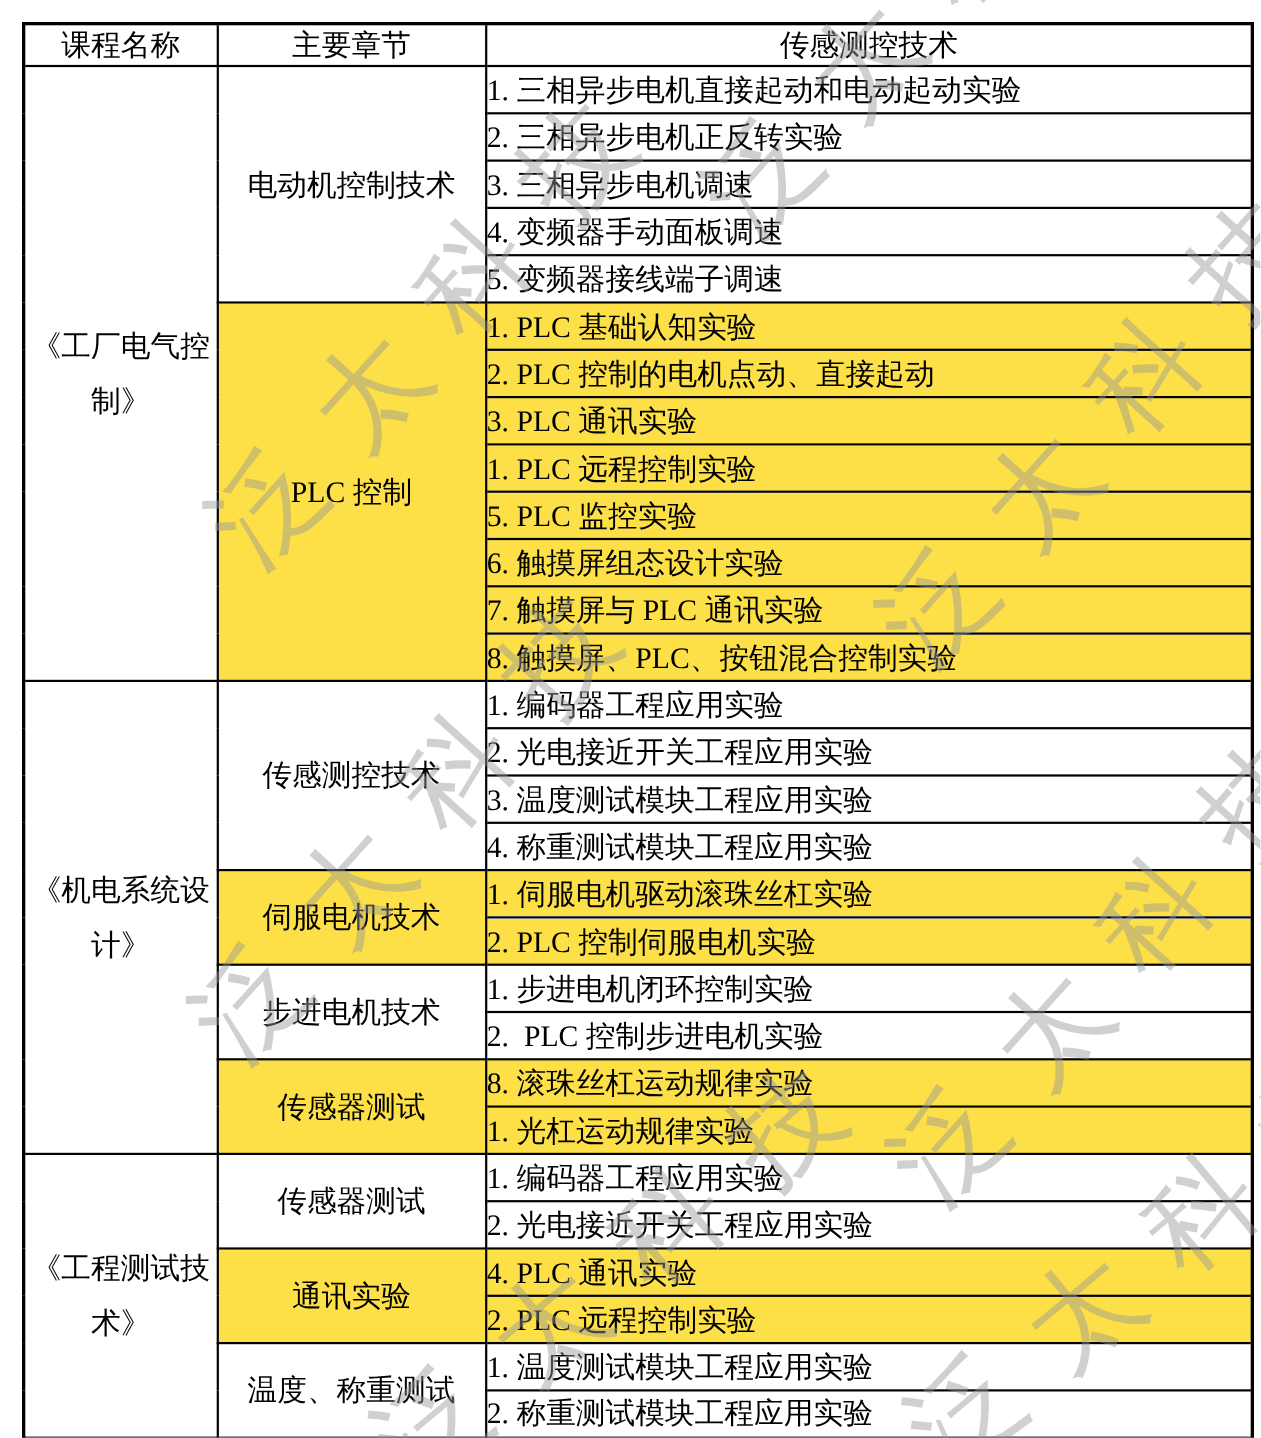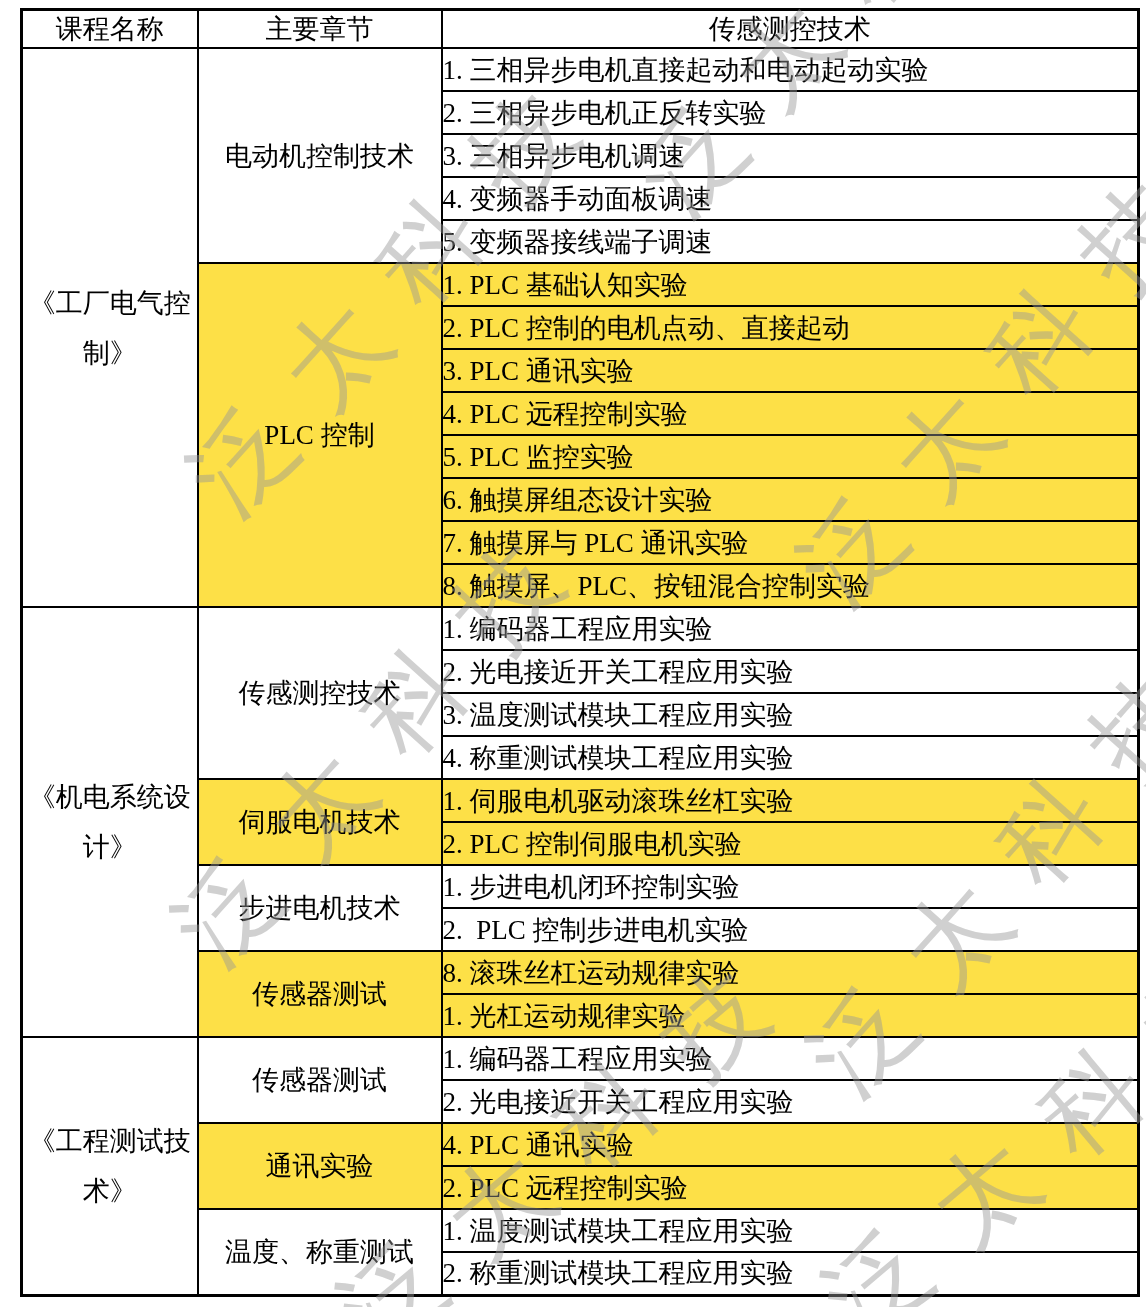--- a/index.html
+++ b/index.html
@@ -5,21 +5,21 @@
   html,body{margin:0;padding:0;background:#ffffff;}
   .page{
     position:relative;
     width:1146px;height:1307px;
     background:#ffffff;
     overflow:hidden;
     font-family:"Liberation Serif","DejaVu Serif",serif;
     color:#000;
   }
   table.course-table{
-    position:absolute;left:20px;top:8px;
+    position:absolute;left:20px;top:20px;
     width:1117px;
     border-collapse:collapse;
     table-layout:fixed;
     border:3px solid #000;
   }
   table.course-table td, table.course-table th{
     border:2px solid #000;
     padding:0;
     font-size:27px;
     font-weight:normal;
@@ -111,21 +111,21 @@
       <td class="chapter hl" rowspan="8">PLC 控制</td>
       <td class="item hl">1. PLC 基础认知实验</td>
     </tr>
     <tr class="row">
           <td class="item hl">2. PLC 控制的电机点动、直接起动</td>
         </tr>
     <tr class="row">
           <td class="item hl">3. PLC 通讯实验</td>
         </tr>
     <tr class="row">
-          <td class="item hl">4. PLC 远程控制实验</td>
+          <td class="item hl">1. PLC 远程控制实验</td>
         </tr>
     <tr class="row">
           <td class="item hl">5. PLC 监控实验</td>
         </tr>
     <tr class="row">
           <td class="item hl">6. 触摸屏组态设计实验</td>
         </tr>
     <tr class="row">
           <td class="item hl">7. 触摸屏与 PLC 通讯实验</td>
         </tr>

